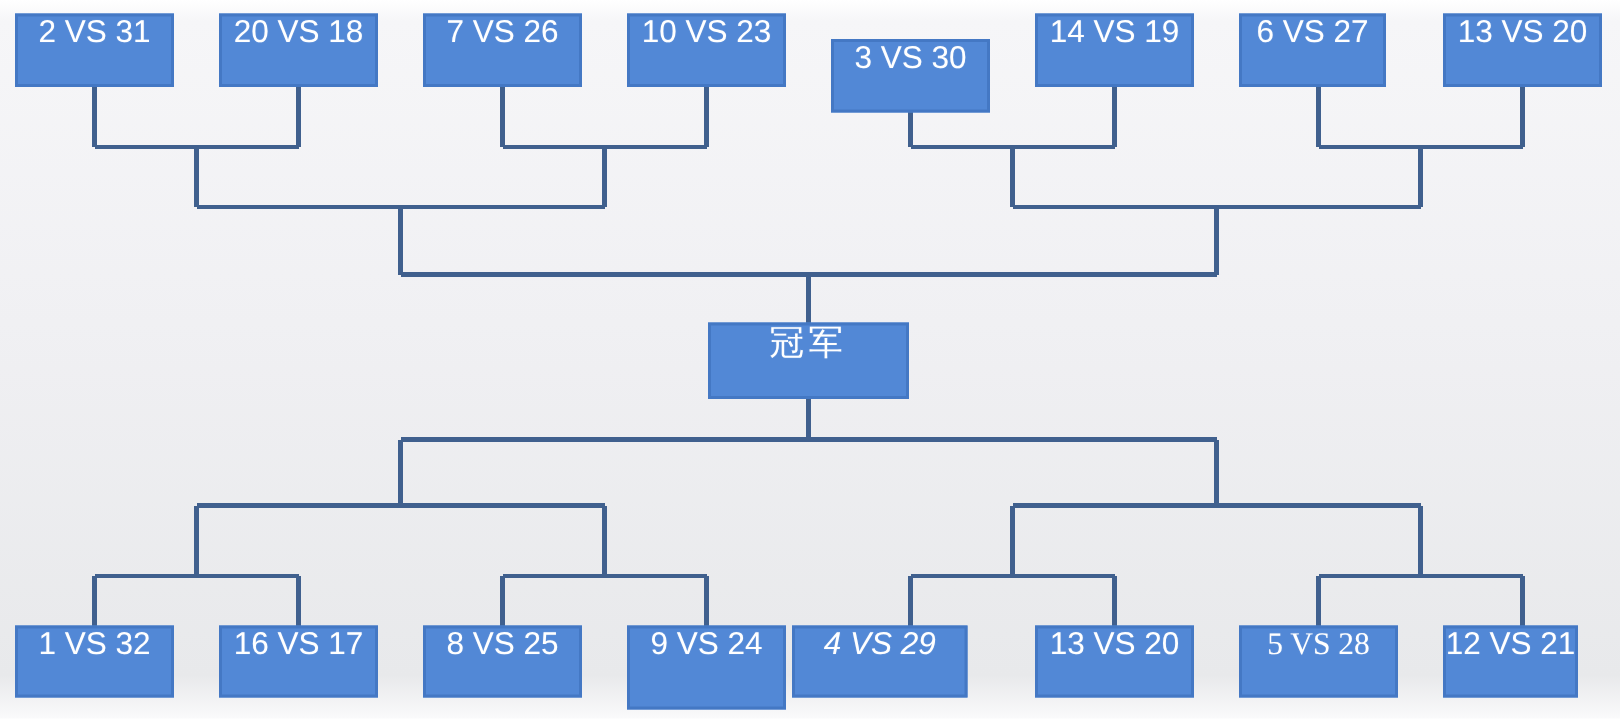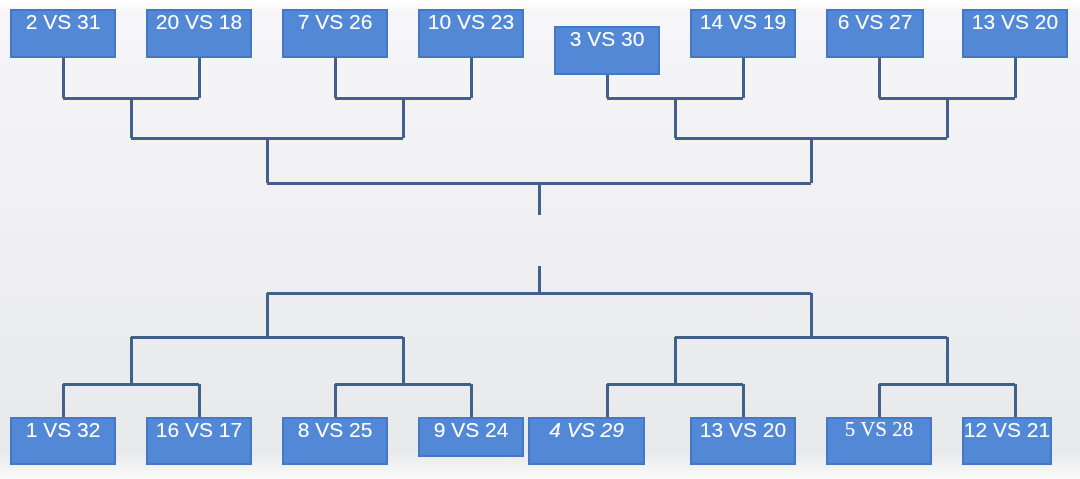--- a/index.html
+++ b/index.html
@@ -73,32 +73,35 @@
         <span>14 VS 19</span>
       </div>
       <div class="box" style="left: 826px; top: 9px; width: 98px; height: 49px;">
         <span>6 VS 27</span>
       </div>
       <div class="box" style="left: 962px; top: 9px; width: 106px; height: 49px;">
         <span>13 VS 20</span>
       </div>
     </div>
 
+  <div class="box champion" id="champion-box" style="left: 472px; top: 215px; width: 134px; height: 51px;">
+    <span>冠军</span>
+  </div>
 
   <div id="bottom-row">
       <div class="box" style="left: 10px; top: 417px; width: 106px; height: 48px;">
         <span>1 VS 32</span>
       </div>
       <div class="box" style="left: 146px; top: 417px; width: 106px; height: 48px;">
         <span>16 VS 17</span>
       </div>
       <div class="box" style="left: 282px; top: 417px; width: 106px; height: 48px;">
         <span>8 VS 25</span>
       </div>
-      <div class="box" style="left: 418px; top: 417px; width: 106px; height: 40px;">
+      <div class="box" style="left: 418px; top: 417px; width: 106px; height: 56px;">
         <span>9 VS 24</span>
       </div>
       <div class="box" style="left: 528px; top: 417px; width: 117px; height: 48px; font-style: italic;">
         <span>4 VS 29</span>
       </div>
       <div class="box" style="left: 690px; top: 417px; width: 106px; height: 48px;">
         <span>13 VS 20</span>
       </div>
       <div class="box" style="left: 826px; top: 417px; width: 106px; height: 48px; font-family: Liberation Serif, serif;">
         <span>5 VS 28</span>

